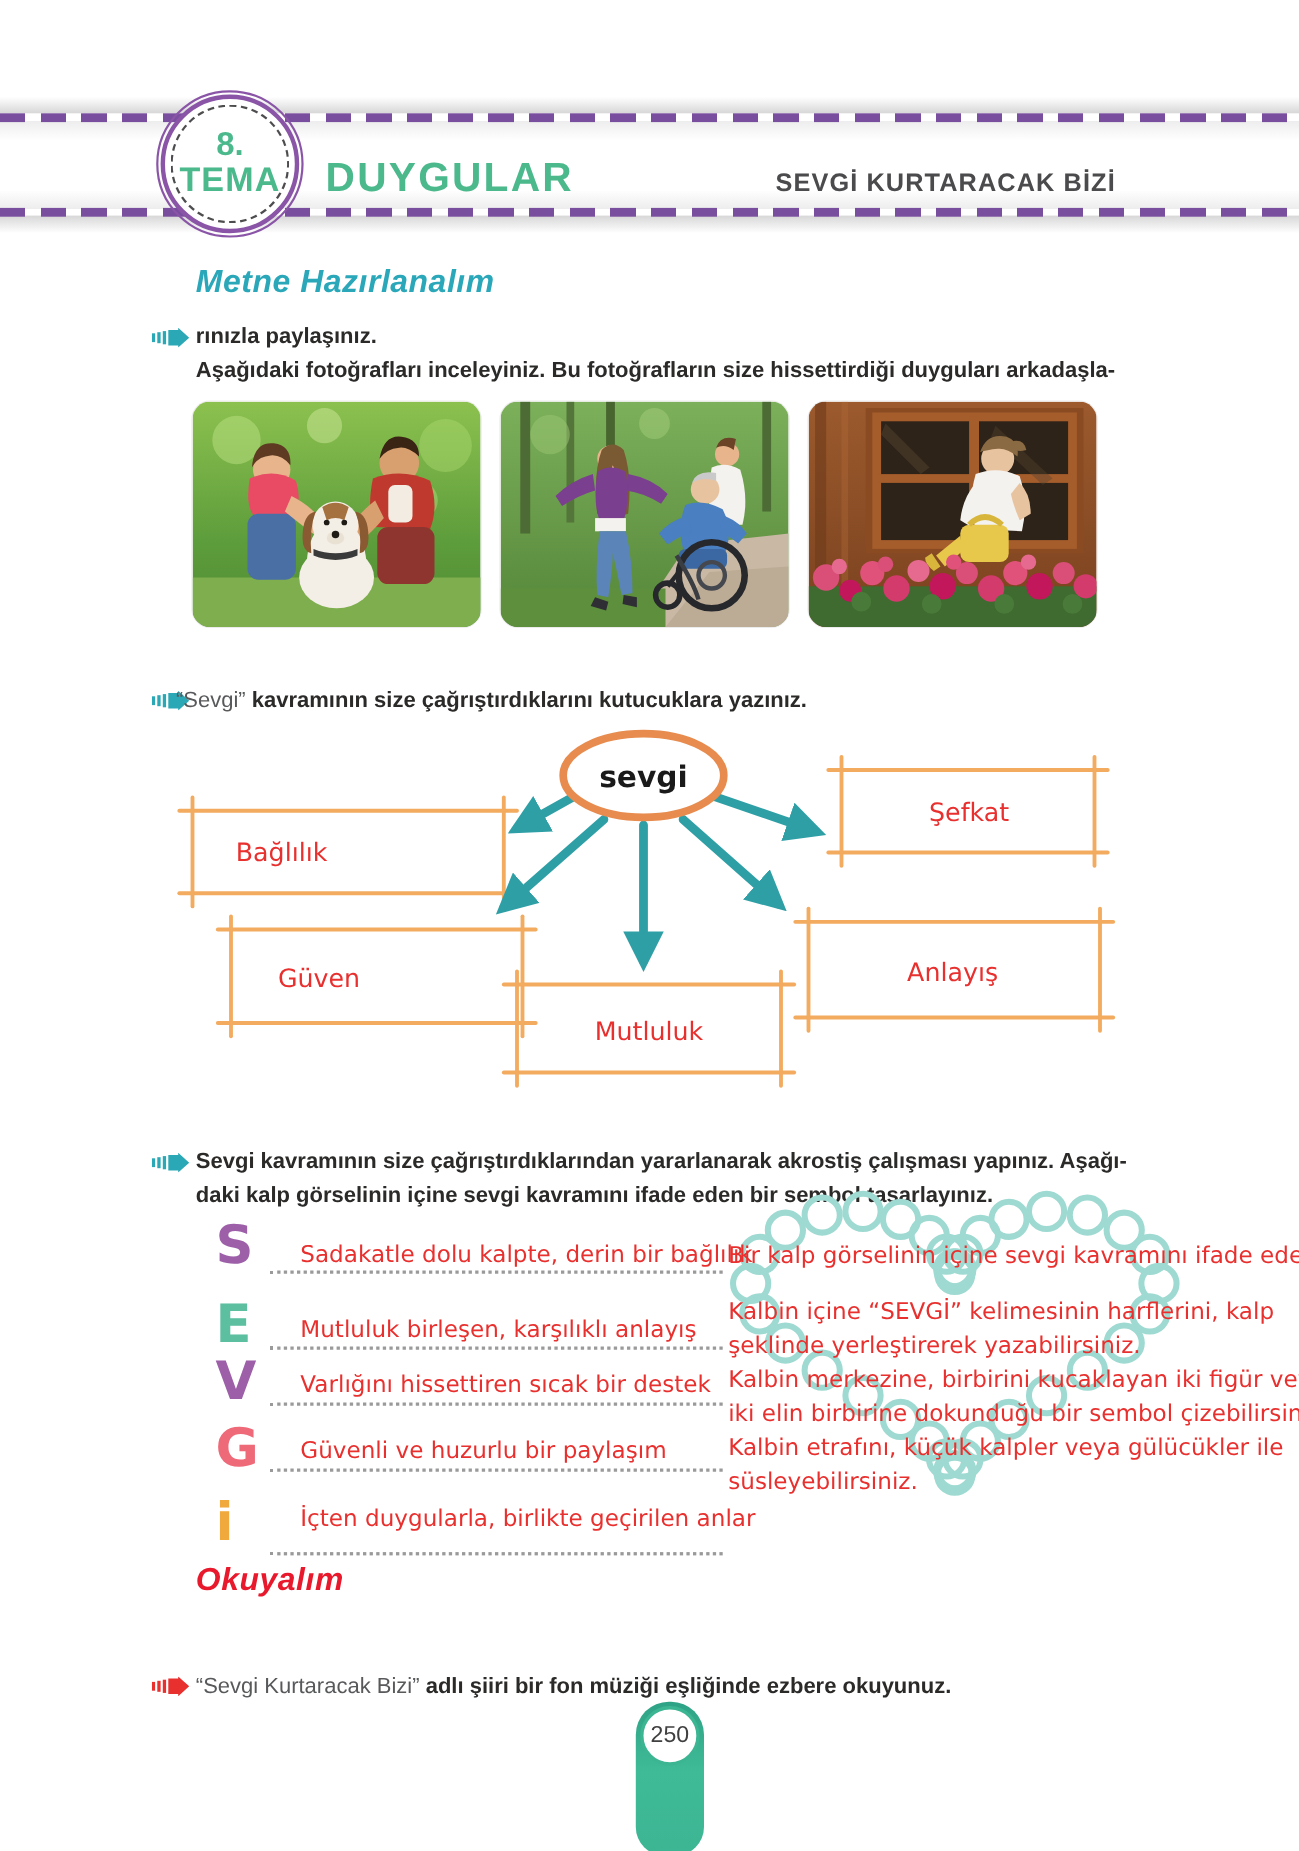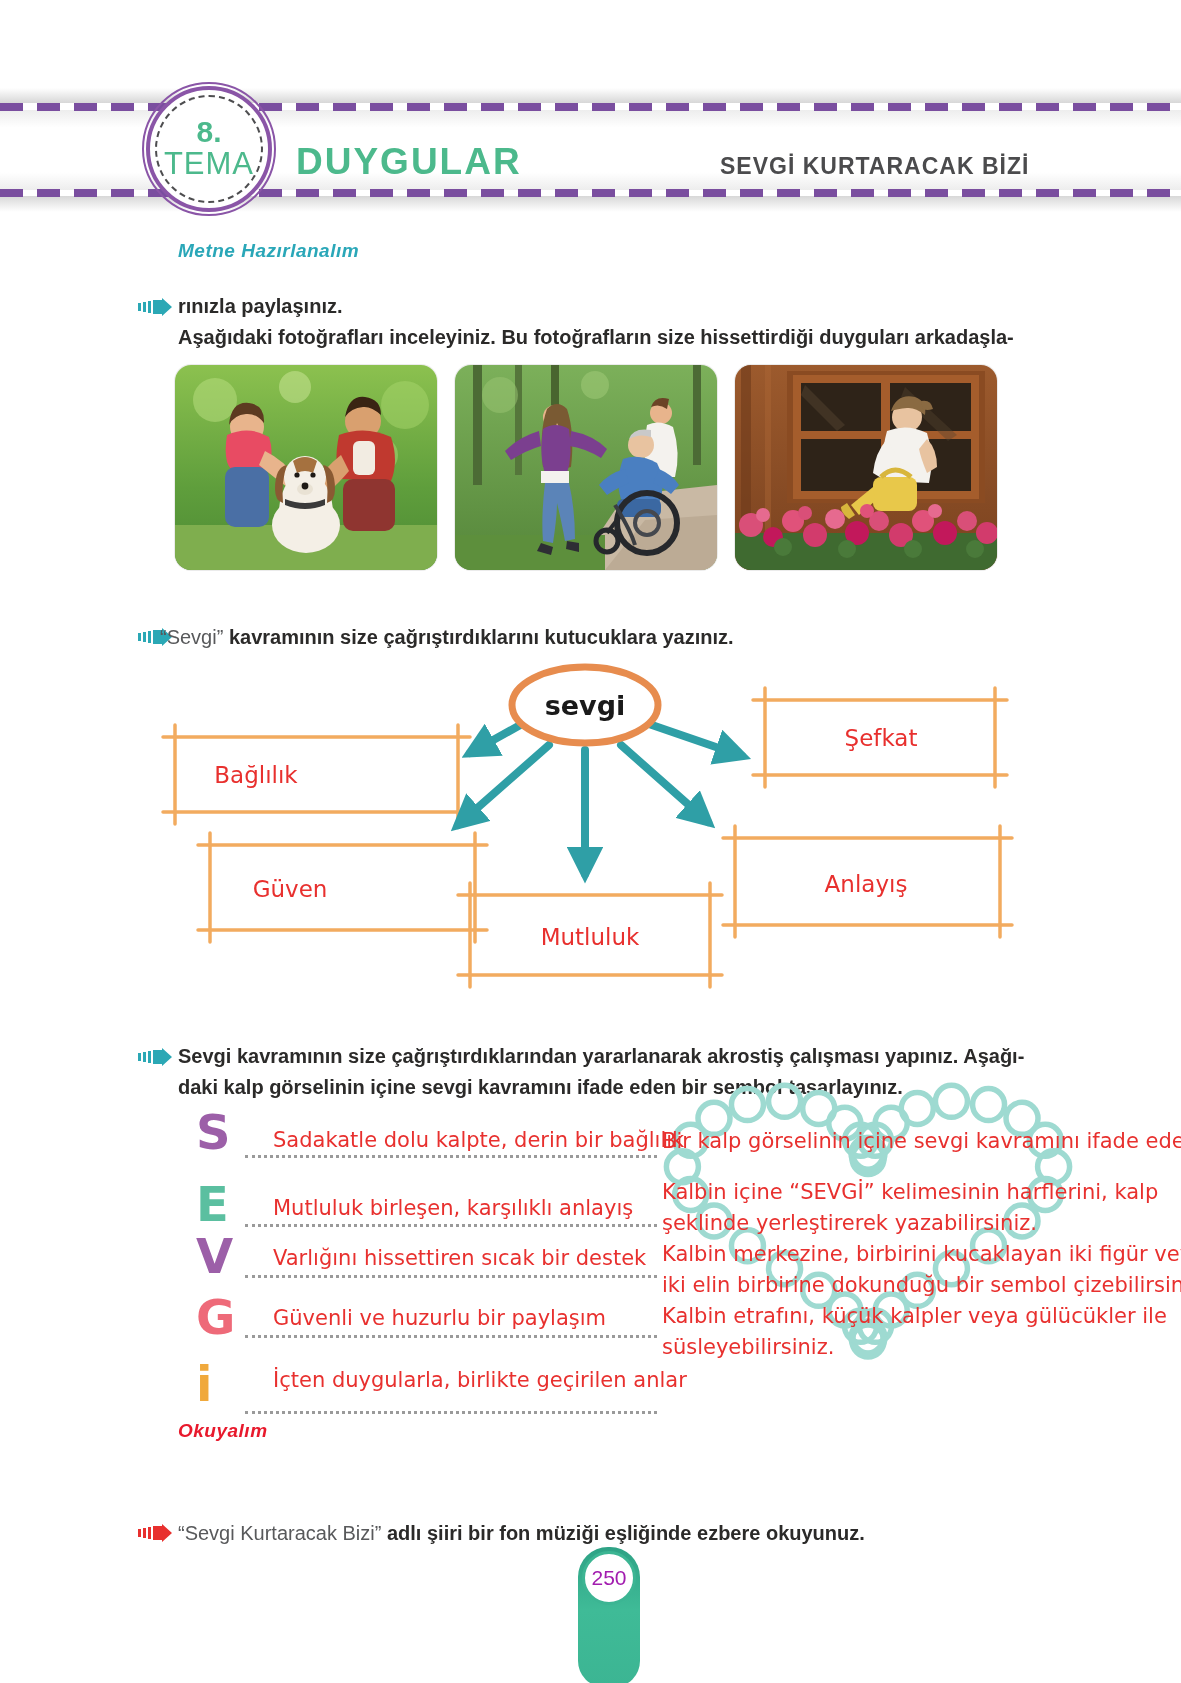--- a/index.html
+++ b/index.html
@@ -19,27 +19,27 @@
     background:repeating-linear-gradient(90deg,#7a4e9f 0 23px,transparent 23px 37px);}
   .dash-top{top:103px;}
   .dash-bot{top:189px;}
   .theme-circle{
     position:absolute;left:146px;top:86px;width:118px;height:118px;border-radius:50%;
     background:#ffffff;border:4px solid #8a55a7;outline:2px solid #8a55a7;outline-offset:2px;
     display:flex;flex-direction:column;align-items:center;justify-content:center;z-index:5;
   }
   .theme-circle::before{content:"";position:absolute;inset:5px;border:2px dashed #4d4d4f;border-radius:50%;}
   .theme-number{font-size:30px;font-weight:bold;color:#4cb98c;line-height:30px;}
-  .theme-label{font-size:31px;font-weight:normal;color:#4cb98c;letter-spacing:1px;line-height:34px;}
+  .theme-label{font-size:31px;font-weight:bold;color:#4cb98c;letter-spacing:1px;line-height:34px;}
   .page-main-title{position:absolute;left:296px;top:141px;font-size:37px;font-weight:bold;
     color:#4cb98c;letter-spacing:2px;z-index:5;}
-  .page-right-title{position:absolute;left:720px;top:153px;font-size:23px;font-weight:bold;
+  .page-right-title{position:absolute;left:705px;top:153px;font-size:23px;font-weight:bold;
     color:#4b4b4d;letter-spacing:1px;z-index:5;}
   
-  .sec-heading{position:absolute;font-size:19px;font-weight:bold;font-style:italic;letter-spacing:.5px;}
+  .sec-heading{position:absolute;font-size:29px;font-weight:bold;font-style:italic;letter-spacing:.5px;}
   .heading-teal{color:#2aa7b8;}
   .heading-red{color:#e8192c;}
   
   .bullet-icon{position:absolute;width:34px;height:18px;}
   .bullet-teal{color:#2ba8b5;}
   .bullet-red{color:#e8302e;}
   .instr{position:absolute;font-size:20px;font-weight:bold;color:#2b2a29;}
   .instr .ln{height:31px;line-height:31px;white-space:nowrap;}
   .quoted{font-weight:normal;color:#58595b;}
   
@@ -62,21 +62,21 @@
   .hint-line{height:31px;line-height:31px;font-size:21px;color:#e8302e;
     font-family:"DejaVu Sans",sans-serif;white-space:nowrap;}
   .hint-gap{height:20px;}
   .lace-heart{position:absolute;left:648px;top:1055px;width:440px;height:330px;z-index:1;}
   
   .footer-bar{position:absolute;left:578px;top:1547px;width:62px;height:140px;
     border-radius:30px 30px 26px 26px;
     background:linear-gradient(180deg,#2ea285 0%,#3fbb97 45%,#3cb593 100%);}
   .page-circle{position:absolute;left:582px;top:1551px;width:48px;height:48px;border-radius:50%;
     background:#ffffff;border:3px solid #3cb593;display:flex;align-items:center;justify-content:center;
-    font-size:21px;color:#a21caf;}
+    font-size:21px;color:#404040;}
 </style>
 </head>
 <body>
 
 <div class="page">
 
   <div class="hdr-shade-top"></div>
   <div class="hdr-band"></div>
   <div class="hdr-shade-bot"></div>
   <div class="dash-line dash-top"></div>

